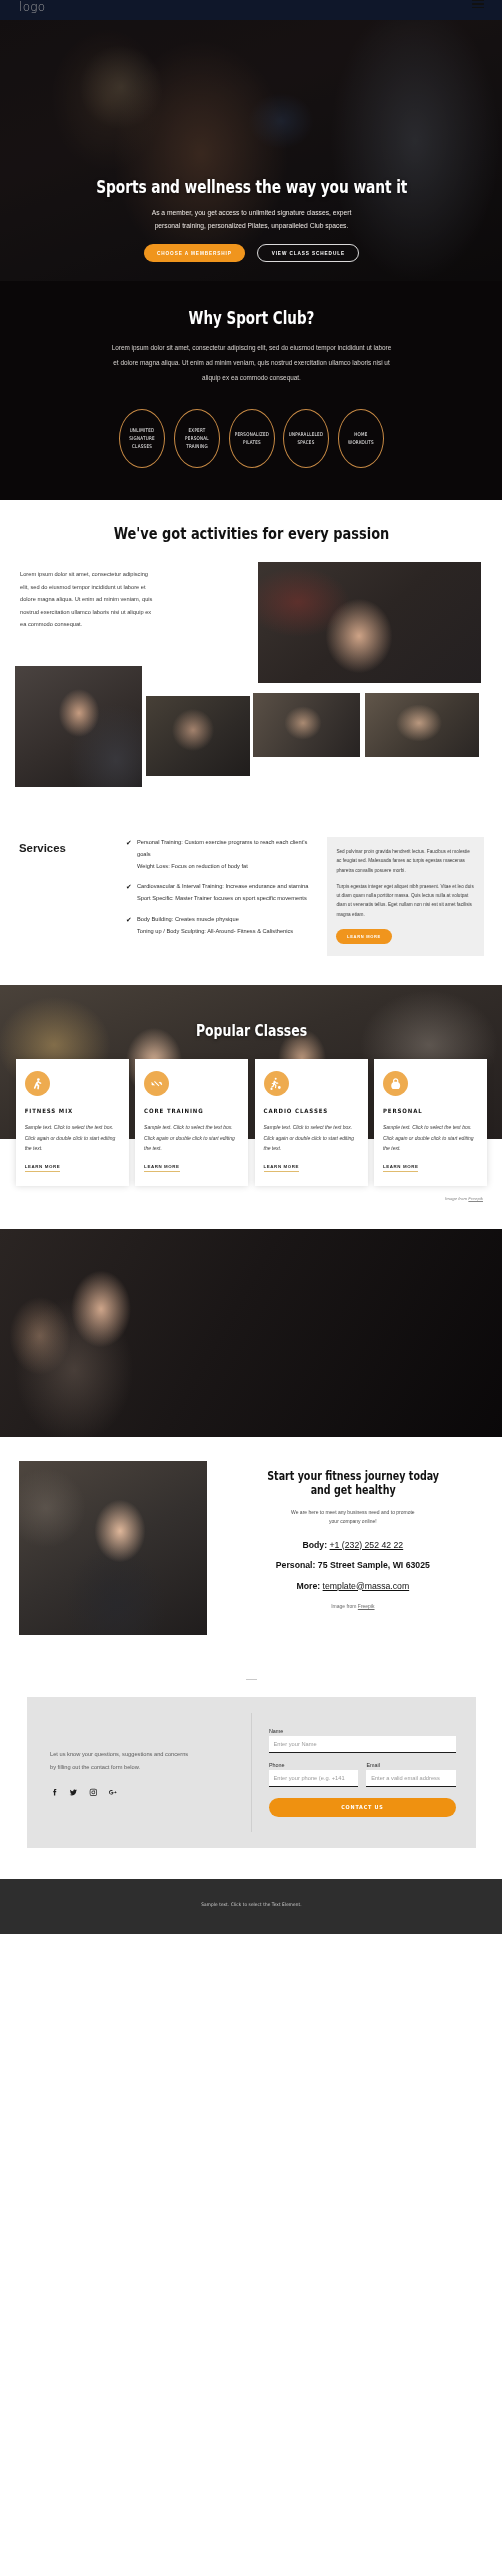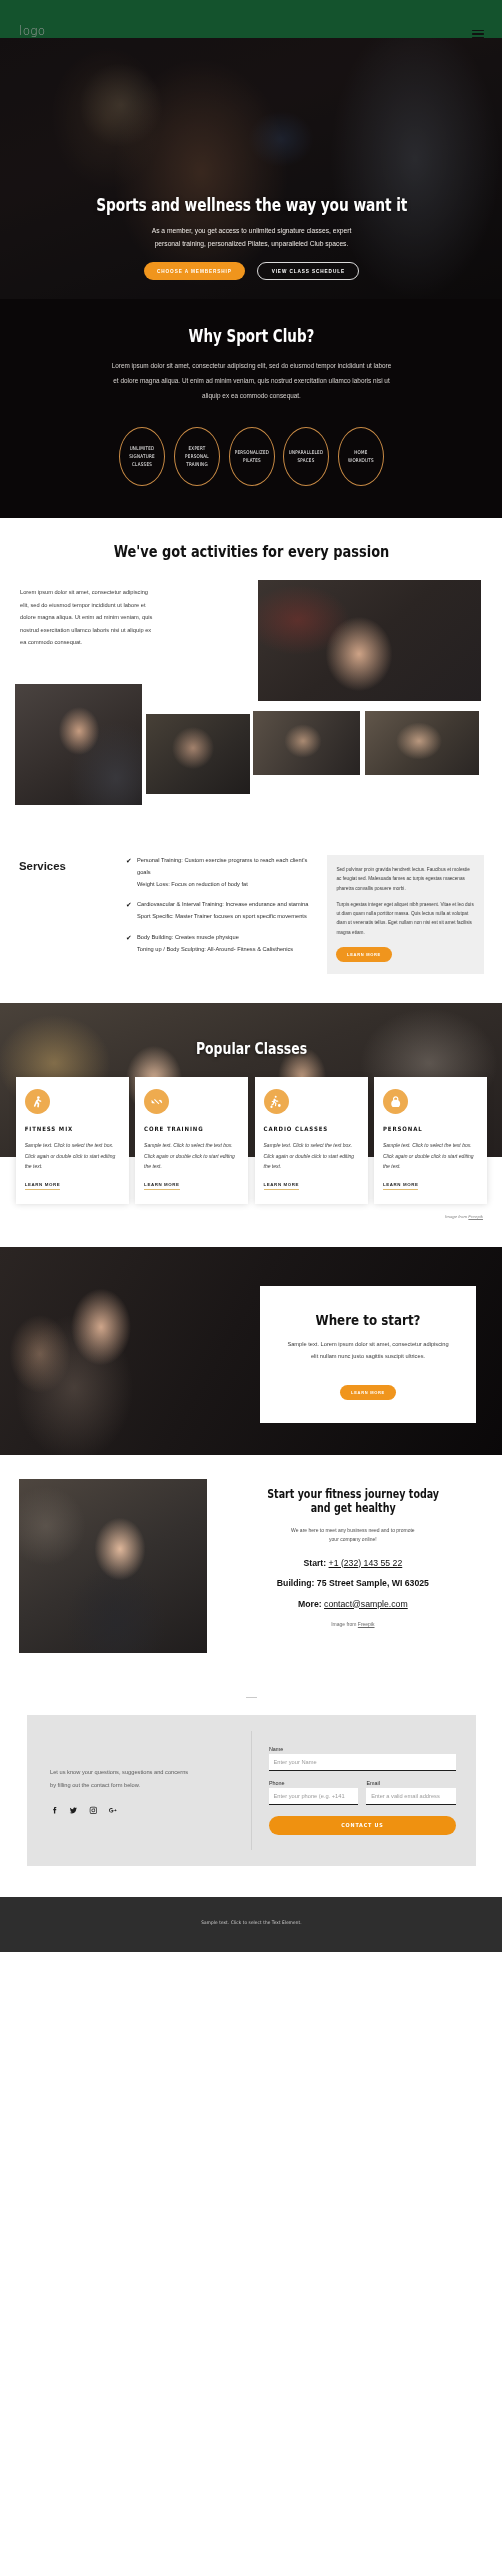--- a/index.html
+++ b/index.html
@@ -8,24 +8,24 @@
     font-family: "Liberation Sans", sans-serif;
     background: #ffffff;
     color: #222;
     width: 503px;
     overflow-x: hidden;
   }
   .page { width: 503px; position: relative; }
 
   
   .site-header {
-    height: 38px;
-    background: #14532d;
+    height: 20px;
+    background: #0f172a;
     display: flex;
-    align-items: flex-end;
+    align-items: flex-start;
     justify-content: space-between;
     padding: 0 19px;
   }
   .logo {
     font-family: "DejaVu Sans", sans-serif;
     font-size: 12px;
     color: #9a9a9a;
     letter-spacing: 0.3px;
     font-weight: 300;
   }
@@ -491,46 +491,41 @@
 
       </div>
       <div class="credit">
         <span>Image from </span><a>Freepik</a>
       </div>
     </div>
   </section>
 
   <section class="where">
     <div class="where-bg"></div>
-    <div class="where-card">
-      <h2 class="where-title">Where to start?</h2>
-      <p class="where-text">Sample text. Lorem ipsum dolor sit amet, consectetur adipiscing elit nullam nunc justo sagittis suscipit ultrices.</p>
-      <button class="btn-learn">Learn More</button>
-    </div>
   </section>
 
   <section class="journey">
     <div class="journey-img"></div>
     <div class="journey-body">
       <h2 class="journey-title">
         <span>Start your fitness journey today</span><br>
         <span>and get healthy</span>
       </h2>
       <p class="journey-sub">
         <span>We are here to meet any business need and to promote</span><br>
         <span>your company online!</span>
       </p>
       <div class="contact-line">
-        <span>Start: </span><span class="u">+1 (232) 143 55 22</span>
+        <span>Body: </span><span class="u">+1 (232) 252 42 22</span>
       </div>
       <div class="contact-line">
-        <span>Building: </span><span>75 Street Sample, WI 63025</span>
+        <span>Personal: </span><span>75 Street Sample, WI 63025</span>
       </div>
       <div class="contact-line">
-        <span>More: </span><span class="u">contact@sample.com</span>
+        <span>More: </span><span class="u">template@massa.com</span>
       </div>
       <div class="journey-credit">
         <span>Image from </span><a>Freepik</a>
       </div>
     </div>
   </section>
 
   <div class="divider-wrap">
     <span class="divider-dash"></span>
   </div>

